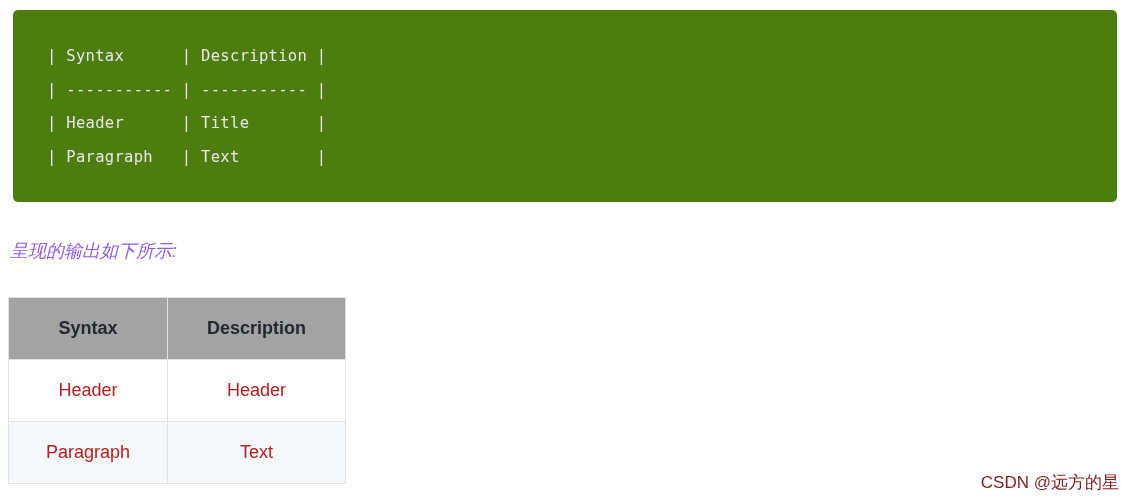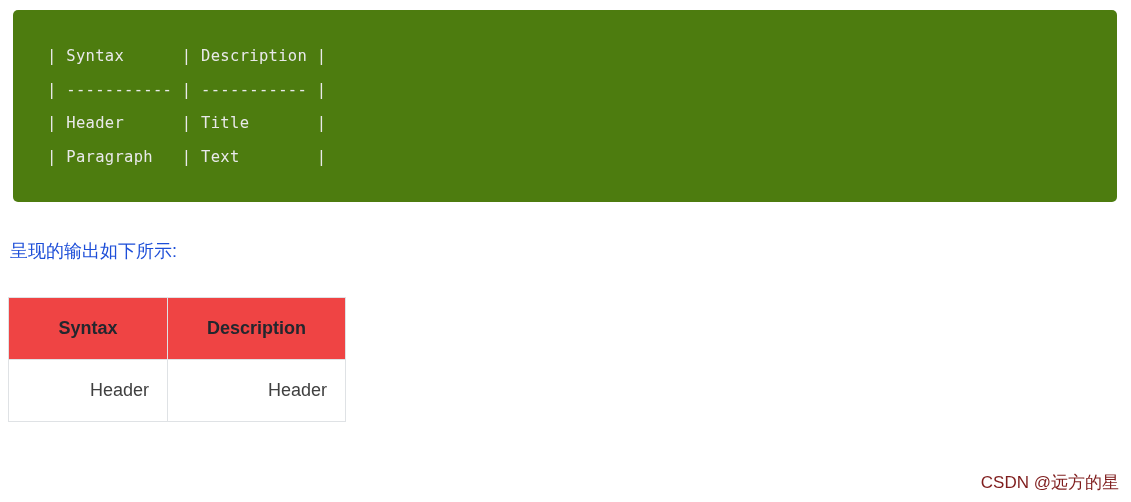--- a/index.html
+++ b/index.html
@@ -38,22 +38,23 @@
     letter-spacing: 0.3px;
   }
 
   
   #caption {
     position: absolute;
     left: 10px;
     top: 236px;
     font-size: 18px;
     line-height: 30px;
-    color: #1d4ed8;
+    color: #8b5cf6;
     white-space: nowrap;
+    font-style: italic;
   }
 
   
   #md-table {
     position: absolute;
     left: 8px;
     top: 297px;
     border-collapse: collapse;
     table-layout: fixed;
     font-size: 18px;
@@ -63,26 +64,26 @@
     border: 1px solid #dfe2e5;
     box-sizing: border-box;
     padding: 0 18px;
     height: 62px;
     vertical-align: middle;
   }
   #md-table th {
     text-align: center;
     font-weight: bold;
     color: #23272e;
-    background: #ef4444;
+    background: #a3a3a3;
   }
   #md-table td {
-    text-align: right;
+    text-align: center;
     font-weight: normal;
-    color: #404040;
+    color: #b91c1c;
     background: #ffffff;
   }
   #md-table tbody tr.alt td {
     background: #f7f8fa;
   }
   .col-syntax { width: 159px; }
   .col-desc   { width: 178px; }
 
   
   #watermark {
@@ -111,16 +112,20 @@
     <tr>
       <th class="col-syntax">Syntax</th>
       <th class="col-desc">Description</th>
     </tr>
   </thead>
   <tbody>
     <tr>
       <td class="col-syntax">Header</td>
       <td class="col-desc">Header</td>
     </tr>
+    <tr class="alt">
+      <td class="col-syntax">Paragraph</td>
+      <td class="col-desc">Text</td>
+    </tr>
   </tbody>
 </table>
 
 <div id="watermark">CSDN @远方的星</div>
 
 </body></html>

